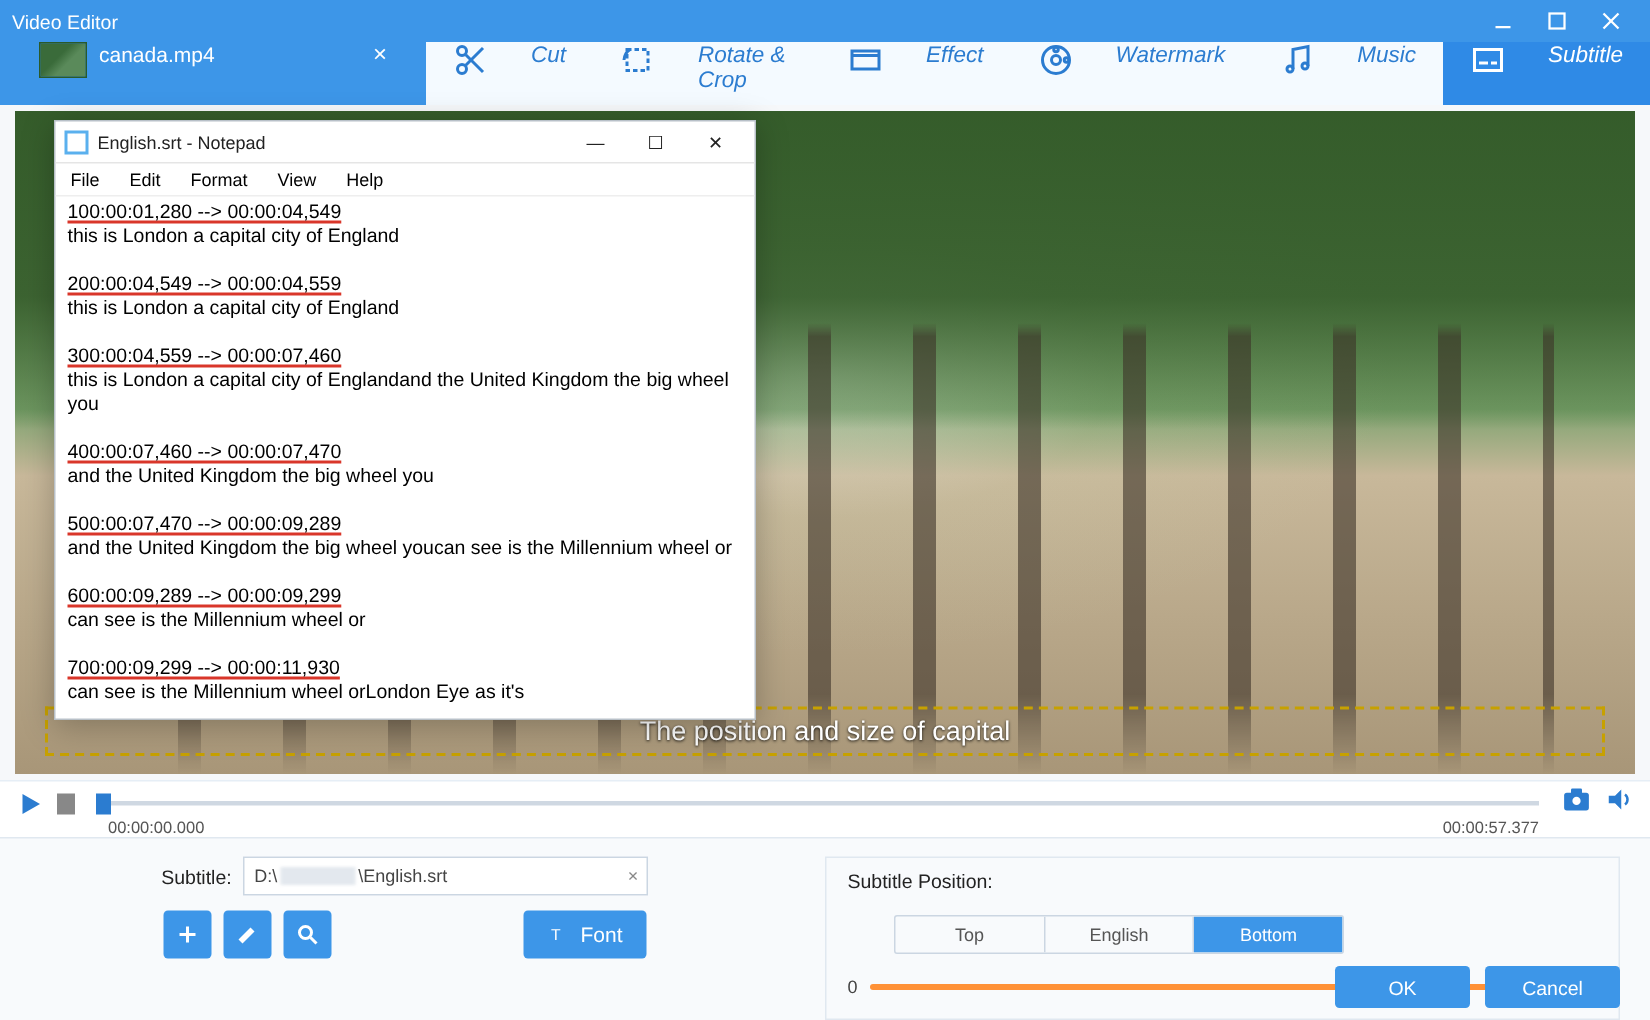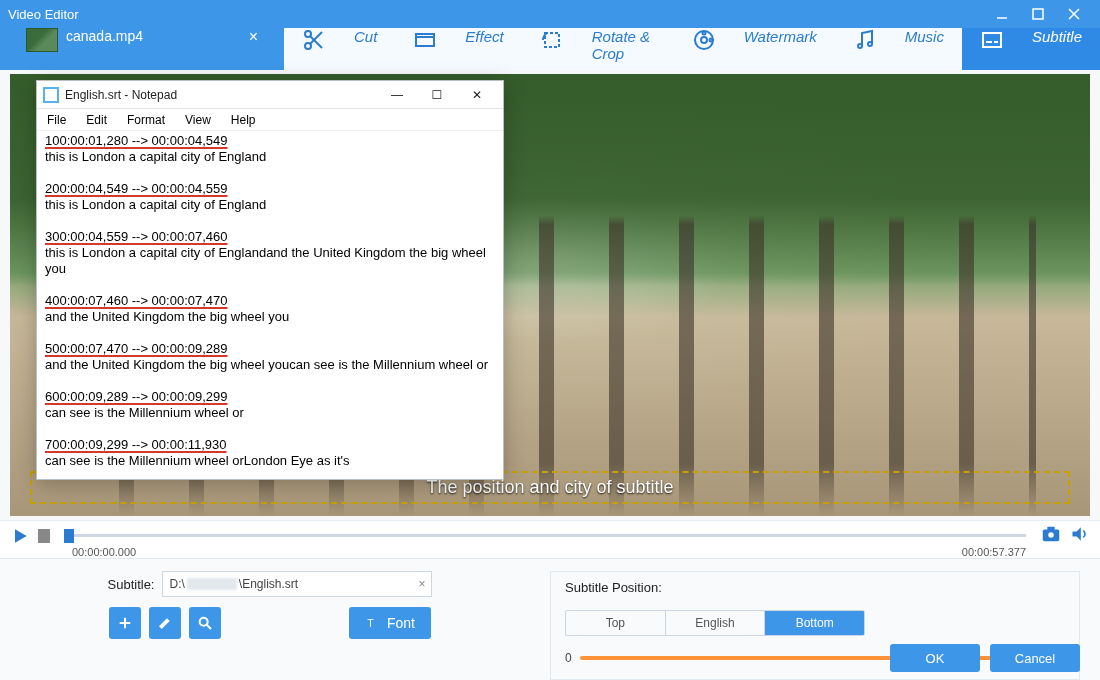--- a/index.html
+++ b/index.html
@@ -55,21 +55,21 @@
 .path-input { width: 270px; height: 26px; border: 1px solid #cbd6e2; background: #fff; display: flex; align-items: center; padding: 0 6px; font-size: 12px; color: #444; position: relative; }
 .path-input .blur { display: inline-block; width: 50px; height: 12px; background: #e3e8ee; filter: blur(1px); margin: 0 2px; }
 .path-input .xbtn { margin-left: auto; color: #888; }
 
 .btnrow { display: flex; gap: 8px; justify-content: center; }
 .iconbtn { width: 32px; height: 32px; background: #3d96e8; color: #fff; display: flex; align-items: center; justify-content: center; border-radius: 3px; cursor: pointer; }
 .fontbtn { height: 32px; background: #3d96e8; color: #fff; display: flex; align-items: center; gap: 8px; padding: 0 16px; border-radius: 3px; cursor: pointer; font-size: 14px; margin-left: 120px; }
 
 .pos-panel { flex: 1; border: 1px solid #e0e8f0; padding: 8px 14px; display: flex; flex-direction: column; gap: 15px; }
 .pos-panel .title { font-size: 13px; color: #222; }
-.seg { display: flex; border: 1px solid #cbd6e2; height: 26px; border-radius: 2px; overflow: hidden; width: 300px; }
+.seg { display: flex; border: 1px solid #cbd6e2; height: 26px; border-radius: 2px; overflow: hidden; width: 300px; margin-left: 31px; }
 .seg div { flex: 1; display: flex; align-items: center; justify-content: center; font-size: 12px; color: #555; border-right: 1px solid #cbd6e2; cursor: pointer; }
 .seg div:last-child { border-right: 0; }
 .seg div.active { background: #3d96e8; color: #fff; }
 .sliderrow { display: flex; align-items: center; gap: 8px; font-size: 12px; color: #444; }
 .slider { flex: 1; height: 4px; background: linear-gradient(90deg,#ff9136 0%, #ff9136 95%, #cbd6e2 95%); position: relative; border-radius: 2px; }
 .slider .knob { position: absolute; right: 8px; top: -5px; width: 14px; height: 14px; border-radius: 50%; background: #3d96e8; }
 
 
 .bottombar { position: absolute; right: 20px; bottom: 8px; display: flex; gap: 10px; }
 .bigbtn { width: 90px; height: 28px; background: #3d96e8; color: #fff; display: flex; align-items: center; justify-content: center; border-radius: 3px; font-size: 13px; cursor: pointer; }
@@ -124,34 +124,34 @@
             <circle cx="6" cy="18" r="3"></circle>
             <line x1="20" y1="4" x2="8.5" y2="15.5"></line>
             <line x1="20" y1="20" x2="8.5" y2="8.5"></line>
           </svg>
         </span>
       <span>Cut</span>
     </div>
     <div class="tool-tab">
       <span class="ticon">
           <svg width="24" height="24" viewBox="0 0 24 24" fill="none" stroke="#2b7cd0" stroke-width="2">
+            <rect x="5" y="5" width="14" height="14" stroke-dasharray="3 2"></rect>
+            <path d="M3 12a9 9 0 0 1 4-7"></path>
+          </svg>
+        </span>
+      <span>Rotate &amp; Crop</span>
+    </div>
+    <div class="tool-tab">
+      <span class="ticon">
+          <svg width="24" height="24" viewBox="0 0 24 24" fill="none" stroke="#2b7cd0" stroke-width="2">
             <rect x="3" y="6" width="18" height="12"></rect>
             <line x1="3" y1="9" x2="21" y2="9"></line>
           </svg>
         </span>
       <span>Effect</span>
-    </div>
-    <div class="tool-tab">
-      <span class="ticon">
-          <svg width="24" height="24" viewBox="0 0 24 24" fill="none" stroke="#2b7cd0" stroke-width="2">
-            <rect x="5" y="5" width="14" height="14" stroke-dasharray="3 2"></rect>
-            <path d="M3 12a9 9 0 0 1 4-7"></path>
-          </svg>
-        </span>
-      <span>Rotate &amp; Crop</span>
     </div>
     <div class="tool-tab">
       <span class="ticon">
           <svg width="24" height="24" viewBox="0 0 24 24" fill="none" stroke="#2b7cd0" stroke-width="2">
             <circle cx="12" cy="12" r="9"></circle>
             <circle cx="12" cy="12" r="3"></circle>
             <circle cx="12" cy="5" r="1.5"></circle>
             <circle cx="19" cy="12" r="1.5"></circle>
           </svg>
         </span>
@@ -177,21 +177,21 @@
         </span>
       <span>Subtitle</span>
     </div>
   </div>
 </div>
 
 <div class="main">
   <div class="preview">
     <div class="tree-img"></div>
     <div class="subtitle-overlay">
-      <span>The position and city of subtitle</span>
+      <span>The position and size of capital</span>
     </div>
   </div>
 </div>
 
 <div class="player">
   <span class="play-btn">
       <svg width="20" height="20" viewBox="0 0 24 24" fill="#2b7cd0">
         <polygon points="6,4 20,12 6,20"></polygon>
       </svg>
     </span>

